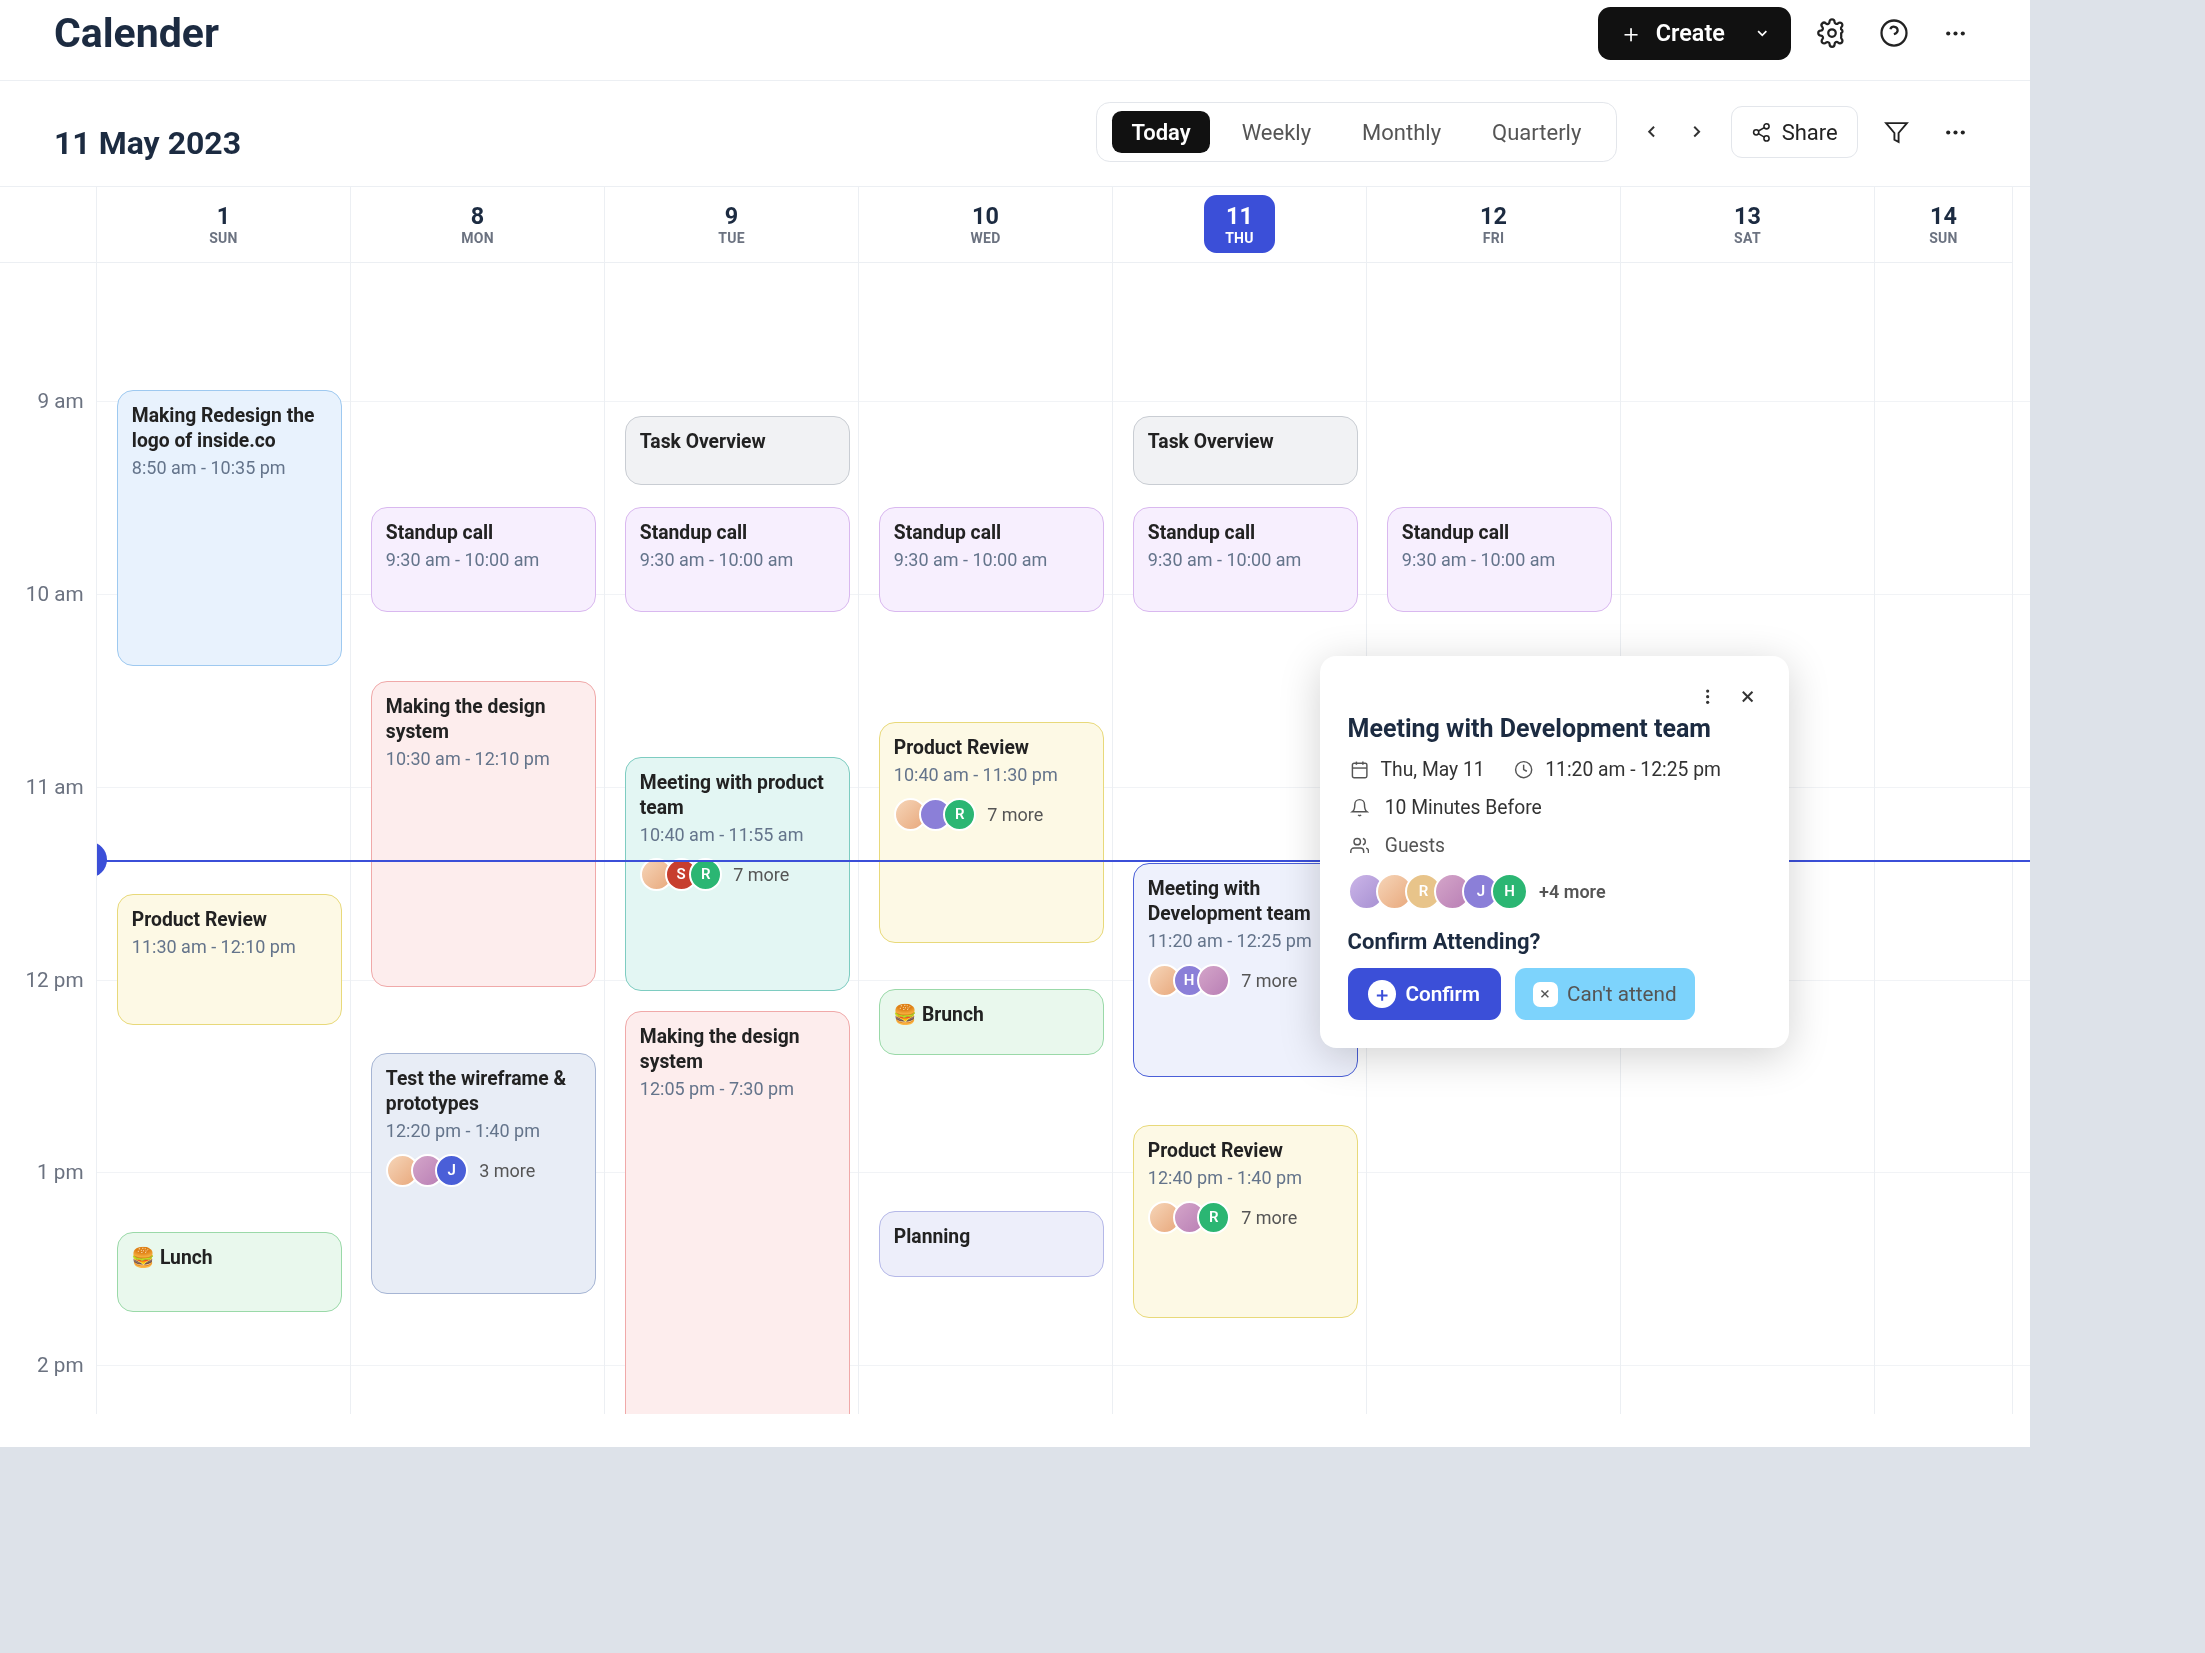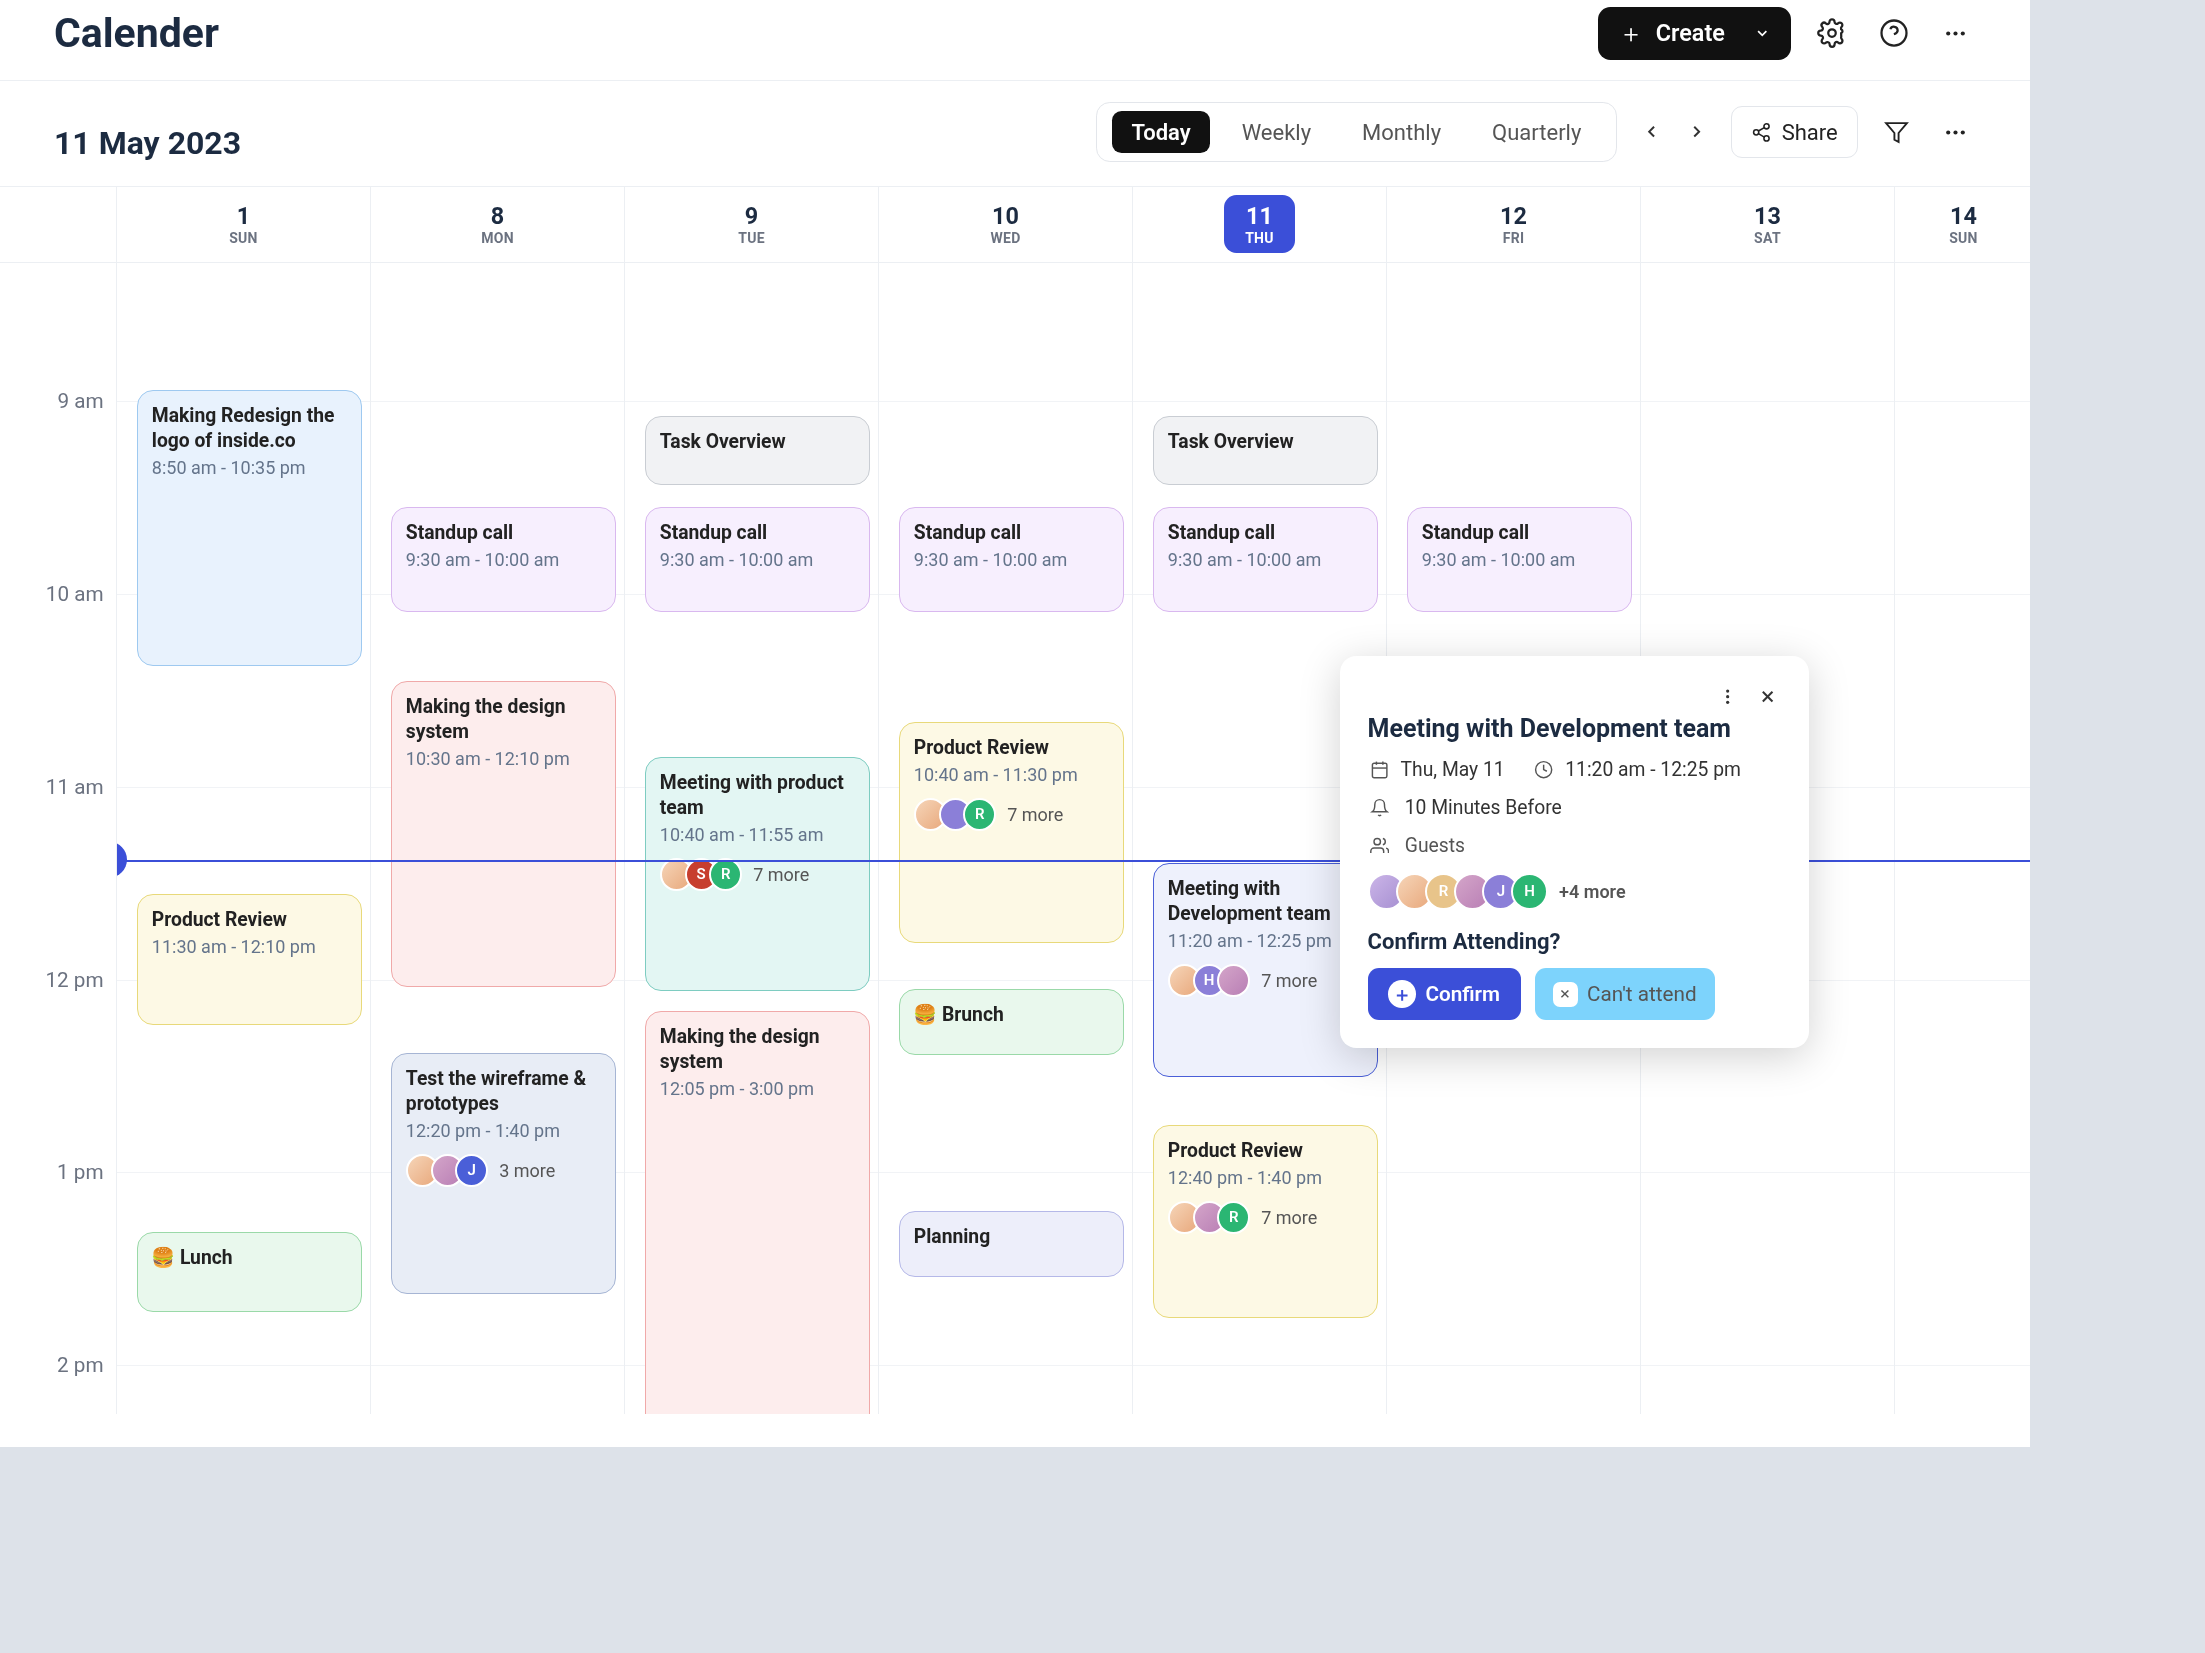--- a/index.html
+++ b/index.html
@@ -18,21 +18,21 @@
 .date-title { font-size: 32px; font-weight: 700; color: #1c2b41; }
 .date-controls { display: flex; align-items: center; gap: 18px; }
 .view-switch { display: flex; align-items: center; gap: 12.4px; border: 0.7px solid #e3e6eb; border-radius: 13.8px; padding: 8.3px 15px; }
 .view-switch .seg { font-size: 22px; color: #555; padding: 8.3px 19.3px; border-radius: 9.6px; cursor: pointer; }
 .view-switch .seg.active { background: #111; color: #fff; font-weight: 600; }
 .nav-arrows { display: flex; gap: 12.4px; }
 .nav-arrow { width: 33px; height: 33px; display: flex; align-items: center; justify-content: center; cursor: pointer; color: #333; }
 .share-btn { display: flex; align-items: center; gap: 9.6px; border: 0.7px solid #e3e6eb; border-radius: 11px; padding: 12.4px 19.3px; font-size: 22px; cursor: pointer; color: #222; }
 
 .calendar { display: flex; position: relative; height: 1227px; }
-.time-col { width: 117px; border-right: 0.7px solid #eceff3; position: relative; }
+.time-col { width: 97px; border-right: 0.7px solid #eceff3; position: relative; }
 .time-label { position: absolute; right: 12.4px; font-size: 20.7px; color: #6b7280; transform: translateY(-50%); }
 .day-cols { flex: 1; display: flex; position: relative; overflow: hidden; }
 .day-col { width: 254px; border-right: 0.7px solid #eceff3; position: relative; flex: none; }
 .day-header { height: 76px; border-bottom: 0.7px solid #eceff3; display: flex; align-items: center; justify-content: center; }
 .day-header-inner { text-align: center; padding: 6.9px 20.7px; border-radius: 12.4px; }
 .day-num { font-size: 23.4px; font-weight: 700; color: #1c2b41; line-height: 1.2; }
 .day-name { font-size: 14px; color: #6b7280; font-weight: 700; letter-spacing: 0.3px; }
 .day-header.today .day-header-inner { background: #3b4fd8; }
 .day-header.today .day-num, .day-header.today .day-name { color: #fff; }
 .day-body { position: relative; }
@@ -269,21 +269,21 @@
             <div class="event-time">10:40 am - 11:55 am</div>
             <div class="avatars">
               <div class="avatar bg1"></div>
               <div class="avatar bg3">S</div>
               <div class="avatar bg4">R</div>
               <span class="more-text">7 more</span>
             </div>
           </div>
           <div class="event ev-red" style="top:730px;height:482px">
             <div class="event-title">Making the design system</div>
-            <div class="event-time">12:05 pm - 3:00 pm</div>
+            <div class="event-time">12:05 pm - 7:30 pm</div>
           </div>
         </div>
       </div>
 
       <div class="day-col">
         <div class="day-header">
             <div class="day-header-inner">
               <div class="day-num">10</div>
               <div class="day-name">WED</div>
             </div>

